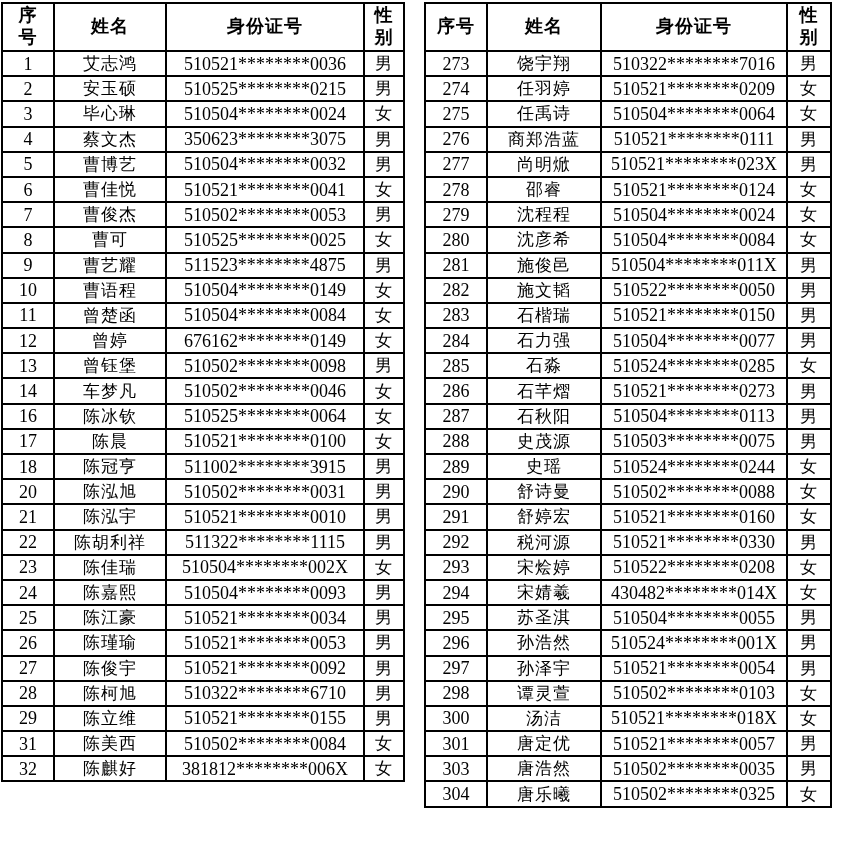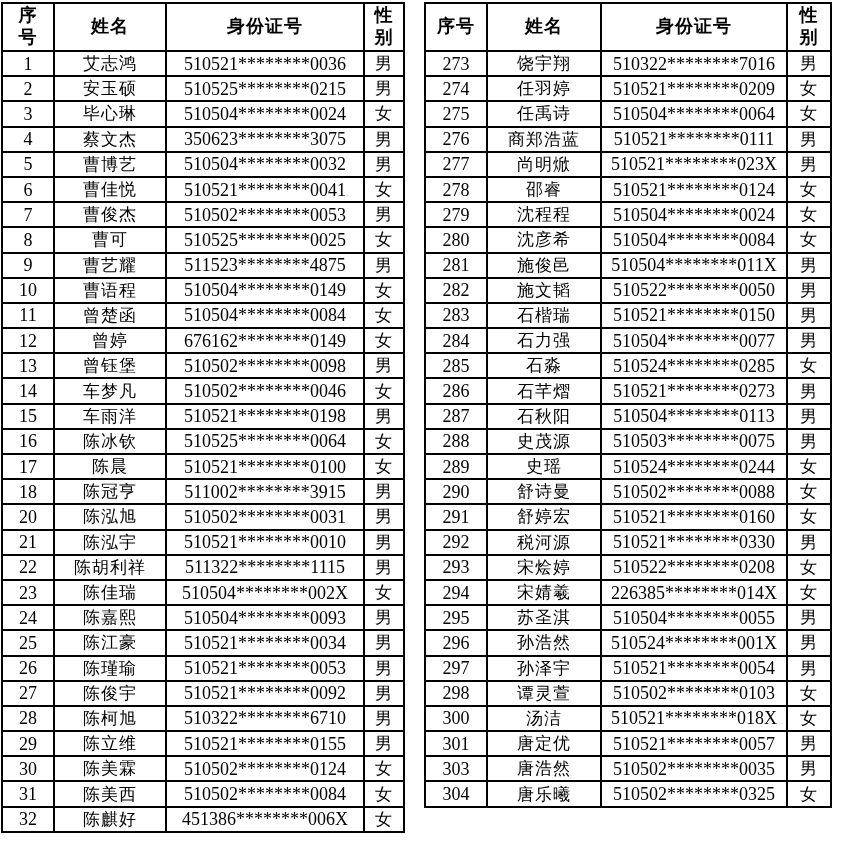--- a/index.html
+++ b/index.html
@@ -169,26 +169,20 @@
           <td class="c-id">510502********0098</td>
           <td class="c-gender">男</td>
         </tr>
         <tr>
           <td class="c-serial">14</td>
           <td class="c-name">车梦凡</td>
           <td class="c-id">510502********0046</td>
           <td class="c-gender">女</td>
         </tr>
         <tr>
-          <td class="c-serial">15</td>
-          <td class="c-name">车雨洋</td>
-          <td class="c-id">510521********0198</td>
-          <td class="c-gender">男</td>
-        </tr>
-        <tr>
           <td class="c-serial">16</td>
           <td class="c-name">陈冰钦</td>
           <td class="c-id">510525********0064</td>
           <td class="c-gender">女</td>
         </tr>
         <tr>
           <td class="c-serial">17</td>
           <td class="c-name">陈晨</td>
           <td class="c-id">510521********0100</td>
           <td class="c-gender">女</td>
@@ -253,35 +247,29 @@
           <td class="c-id">510322********6710</td>
           <td class="c-gender">男</td>
         </tr>
         <tr>
           <td class="c-serial">29</td>
           <td class="c-name">陈立维</td>
           <td class="c-id">510521********0155</td>
           <td class="c-gender">男</td>
         </tr>
         <tr>
-          <td class="c-serial">30</td>
-          <td class="c-name">陈美霖</td>
-          <td class="c-id">510502********0124</td>
-          <td class="c-gender">女</td>
-        </tr>
-        <tr>
           <td class="c-serial">31</td>
           <td class="c-name">陈美西</td>
           <td class="c-id">510502********0084</td>
           <td class="c-gender">女</td>
         </tr>
         <tr>
           <td class="c-serial">32</td>
           <td class="c-name">陈麒好</td>
-          <td class="c-id">451386********006X</td>
+          <td class="c-id">381812********006X</td>
           <td class="c-gender">女</td>
         </tr>
       </tbody>
   </table>
 
   <table class="roster t-right">
     <colgroup>
       <col class="col-serial">
       <col class="col-name">
       <col class="col-id">
@@ -419,21 +407,21 @@
         </tr>
         <tr>
           <td class="c-serial">293</td>
           <td class="c-name">宋烩婷</td>
           <td class="c-id">510522********0208</td>
           <td class="c-gender">女</td>
         </tr>
         <tr>
           <td class="c-serial">294</td>
           <td class="c-name">宋婧羲</td>
-          <td class="c-id">226385********014X</td>
+          <td class="c-id">430482********014X</td>
           <td class="c-gender">女</td>
         </tr>
         <tr>
           <td class="c-serial">295</td>
           <td class="c-name">苏圣淇</td>
           <td class="c-id">510504********0055</td>
           <td class="c-gender">男</td>
         </tr>
         <tr>
           <td class="c-serial">296</td>

